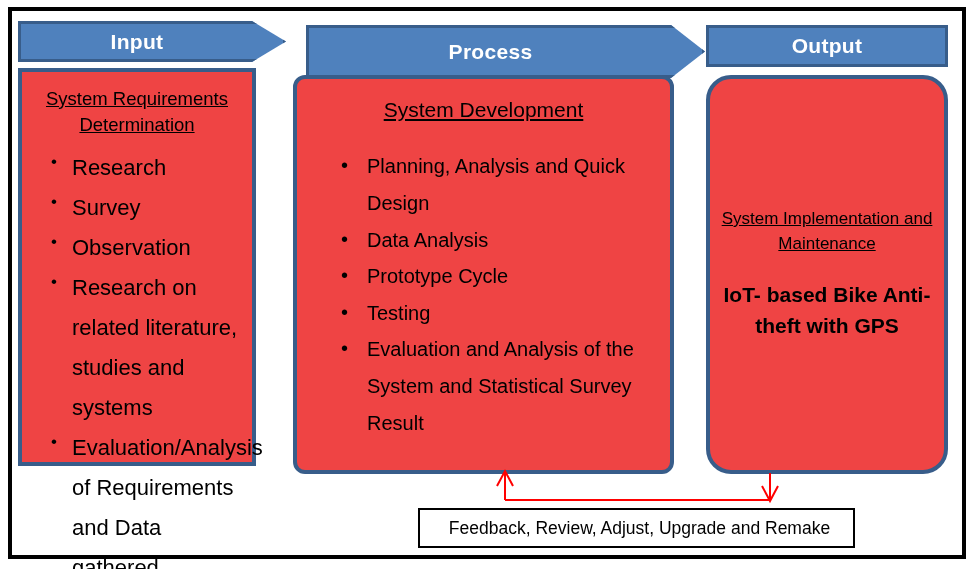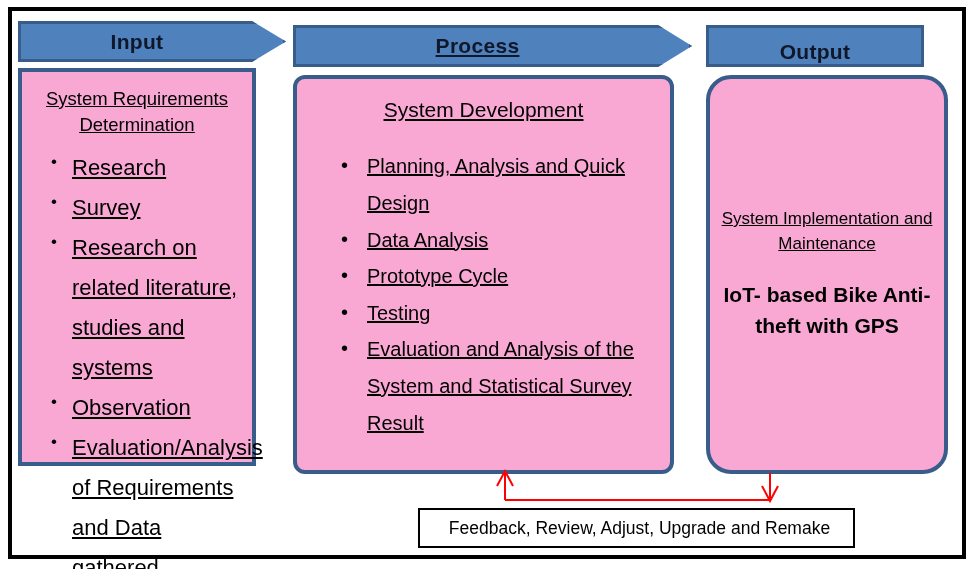--- a/index.html
+++ b/index.html
@@ -31,21 +31,21 @@
     box-sizing: border-box;
   }
 
   
   .col-header {
     position: absolute;
     box-sizing: border-box;
     display: flex;
     align-items: center;
     justify-content: center;
-    color: #0f172a;
+    color: #ffffff;
     font-weight: bold;
     font-size: 21px;
     letter-spacing: 0.3px;
   }
   .header-arrow {
     background: #4f81bd;
     border: 3px solid #385d8a;
     clip-path: polygon(0 0, calc(100% - 34px) 0, 100% 50%, calc(100% - 34px) 100%, 0 100%);
   }
   .header-arrow .hdr-label {
@@ -56,41 +56,38 @@
     border: 3px solid #385d8a;
   }
 
   #hdr-input {
     left: 18px;
     top: 21px;
     width: 268px;
     height: 41px;
   }
   #hdr-process {
-    left: 293px;
+    left: 306px;
     top: 25px;
     width: 399px;
-    height: 42px;
-    text-decoration: underline;
+    height: 53px;
   }
   #hdr-output {
     left: 706px;
     top: 25px;
-    width: 218px;
+    width: 242px;
     height: 42px;
-    align-items: flex-end;
   }
 
   
   .content-box {
     position: absolute;
-    background: #f9a8d4;
+    background: #ef4444;
     border: 4px solid #385d8a;
     box-sizing: border-box;
-    text-decoration: underline;
   }
   #box-input {
     left: 18px;
     top: 68px;
     width: 238px;
     height: 398px;
   }
   #box-process {
     left: 293px;
     top: 75px;
@@ -231,22 +228,22 @@
 
   <div class="col-header header-rect" id="hdr-output">
     <span>Output</span>
   </div>
 
   <div class="content-box" id="box-input">
     <div class="box-title">System Requirements Determination</div>
     <ul class="bullets" id="input-bullets">
         <li>Research</li>
         <li>Survey</li>
+        <li>Observation</li>
         <li>Research on related literature, studies and systems</li>
-        <li>Observation</li>
         <li>Evaluation/Analysis of Requirements and Data gathered</li>
       </ul>
   </div>
 
   <div class="content-box" id="box-process">
     <div class="box-title">System Development</div>
     <ul class="bullets" id="process-bullets">
         <li>Planning, Analysis and Quick Design</li>
         <li>Data Analysis</li>
         <li>Prototype Cycle</li>

